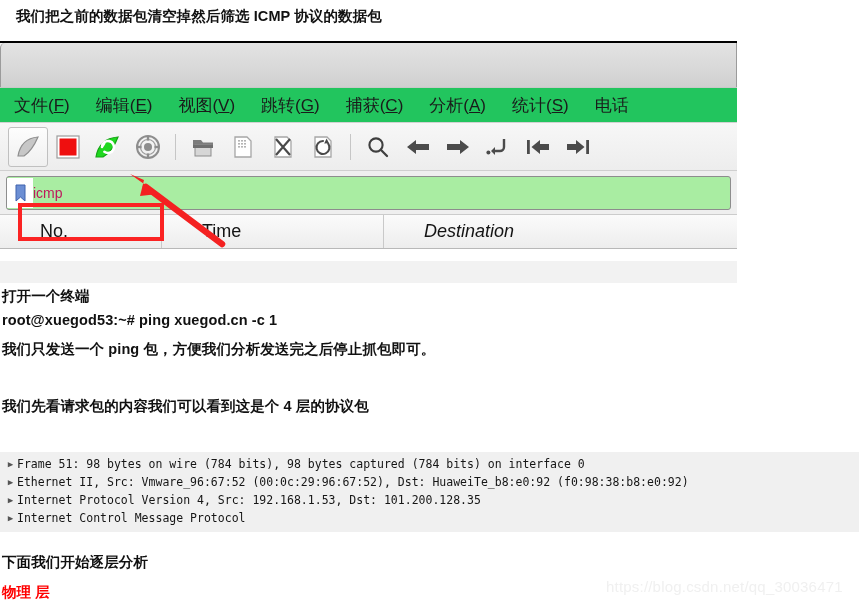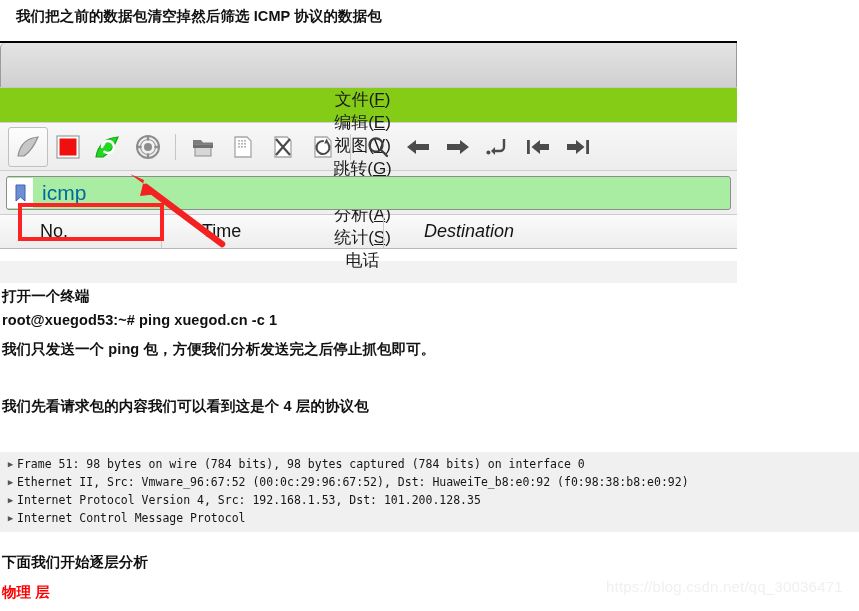--- a/index.html
+++ b/index.html
@@ -44,28 +44,27 @@
     background: linear-gradient(to bottom, #e3e3e3 0%, #d9d9d9 55%, #cfcfcf 100%);
     border-left: 1px solid #9b9b9b;
     border-right: 1px solid #9b9b9b;
     box-sizing: border-box;
     border-top-left-radius: 5px;
   }
 
   
   #menubar {
     height: 36px;
-    background: #84cc16;
+    background: #22c55e;
     border-top: 1px solid #c8c8c8;
     border-bottom: 1px solid #d2d2d2;
     display: flex;
     align-items: center;
     padding-left: 14px;
     box-sizing: border-box;
-    flex-direction: column;
   }
   .menu-item {
     font-size: 17px;
     color: #1a1a1a;
     margin-right: 26px;
     white-space: nowrap;
     font-family: "Liberation Sans", sans-serif;
   }
   .menu-item .mn { }
   .menu-item .ac { text-decoration: underline; }
@@ -125,23 +124,22 @@
   #filter-bookmark {
     width: 26px;
     height: 30px;
     background: #ffffff;
     display: flex;
     align-items: center;
     justify-content: center;
     flex: 0 0 auto;
   }
   #filter-value {
-    font-size: 21px;
-    padding-left: 9px;
-    color: #0369a1;
+    font-size: 14px;
+    color: #be185d;
     font-family: "Liberation Sans", sans-serif;
     flex: 1 1 auto;
   }
 
   
   #packet-header {
     height: 34px;
     background: linear-gradient(to bottom,#fbfbfb,#ededed);
     border-bottom: 1px solid #b8b8b8;
     display: flex;

